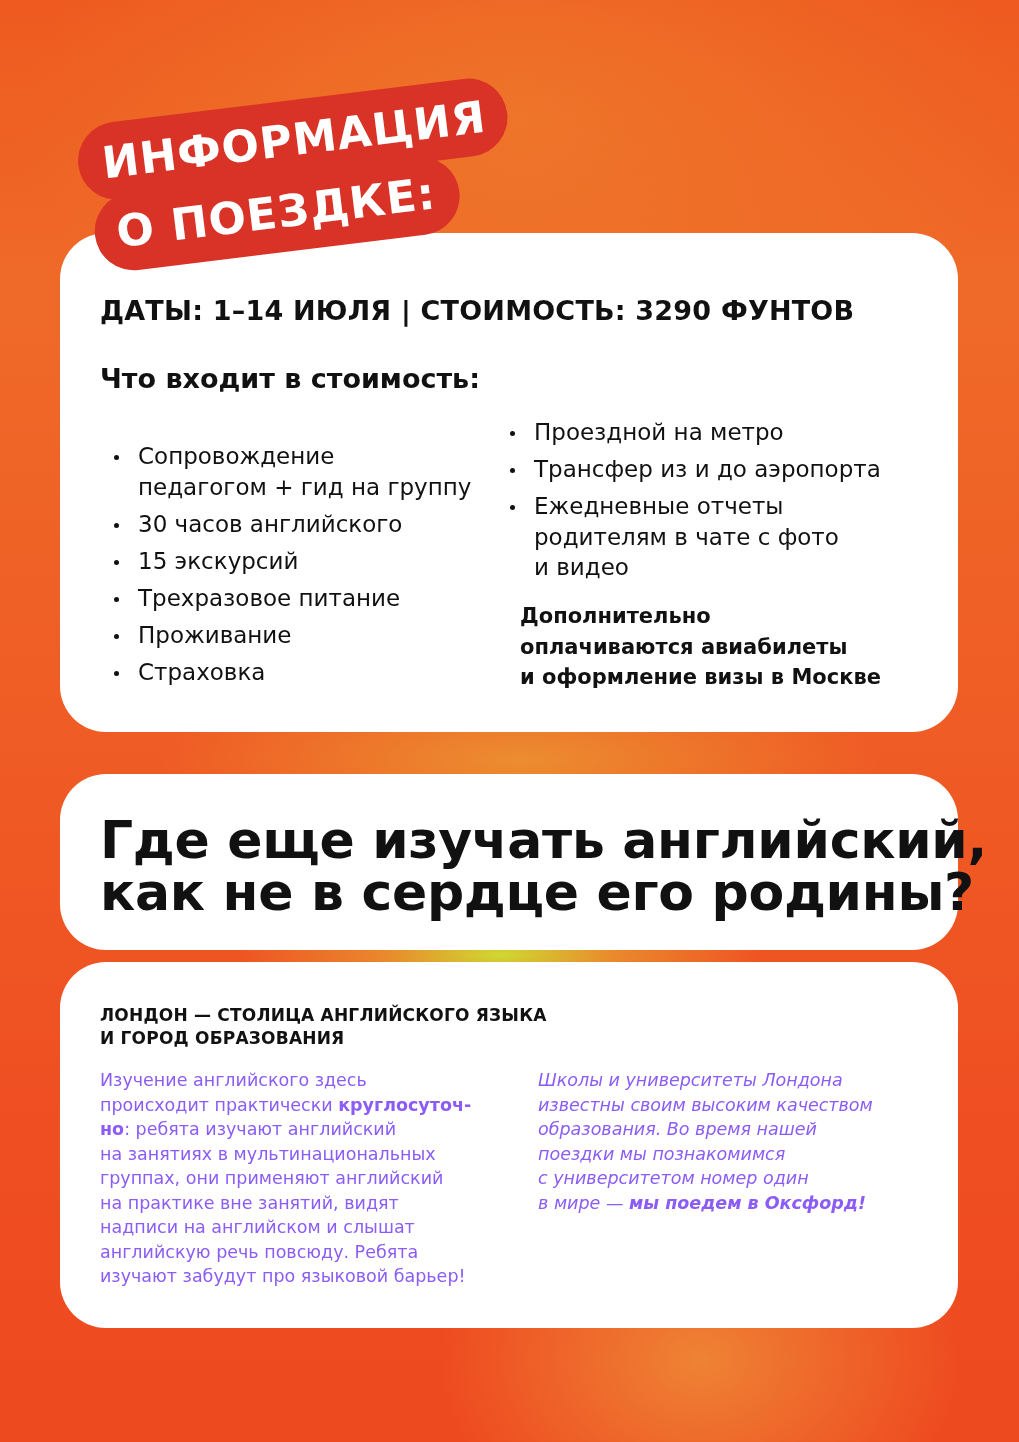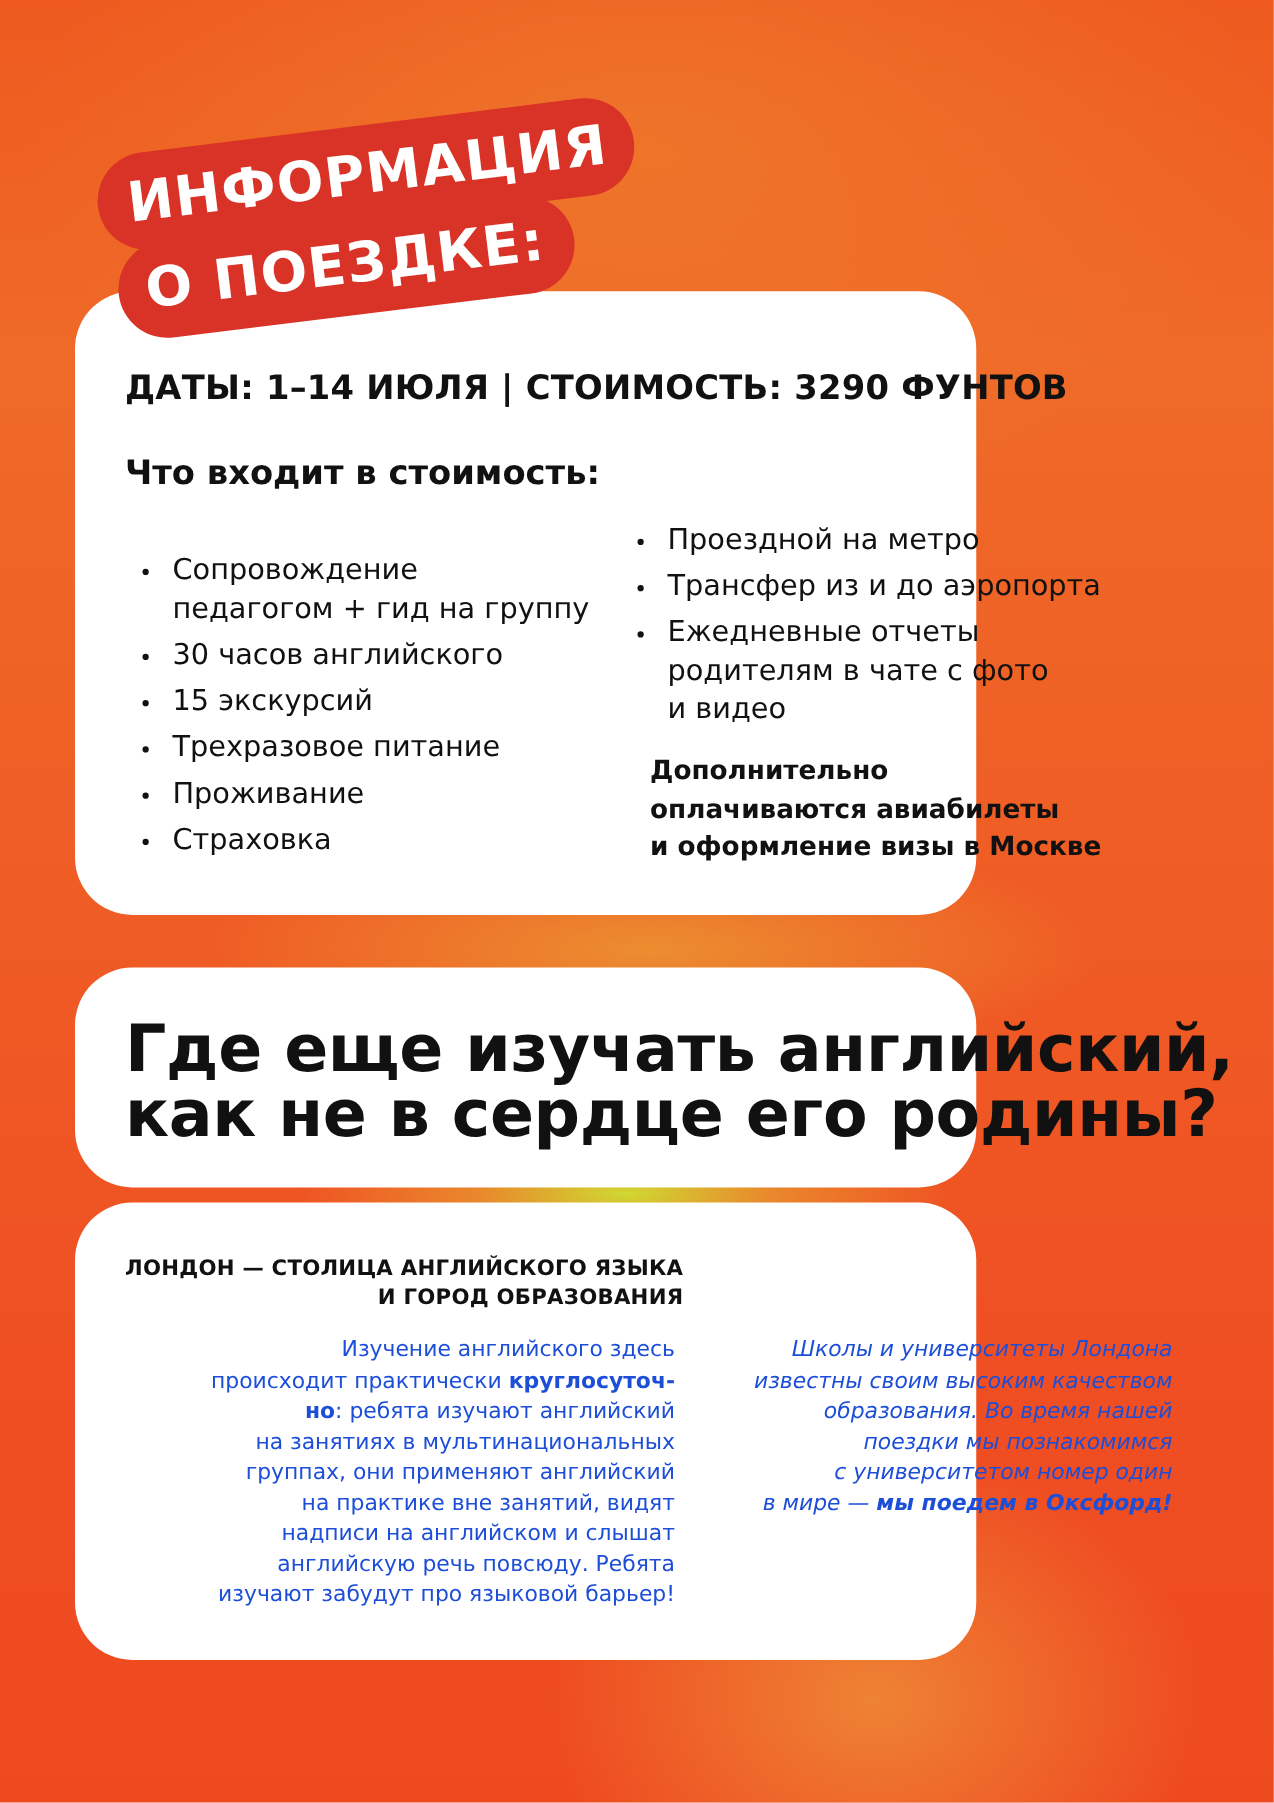--- a/index.html
+++ b/index.html
@@ -35,26 +35,26 @@
       border-radius: 44px;
       white-space: nowrap;
       line-height: 1;
     }
     .badge-1 { left: 12px; top: 46px; padding: 18px 22px 16px 24px; }
     .badge-2 { left: 20px; top: 118px; padding: 16px 24px 18px 22px; }
 
     .card {
       position: absolute;
       background: #fff;
-      left: 60px; width: 721px;
+      left: 60px; width: 898px;
       border-radius: 46px;
     }
     .card-1 { top: 233px; height: 499px; }
     .card-2 { top: 774px; height: 176px; }
-    .card-3 { top: 962px; height: 366px; text-align: right; }
+    .card-3 { top: 962px; height: 366px; }
 
     .dates {
       position: absolute; left: 40px; top: 62px;
       font-weight: 700; font-size: 27px; letter-spacing: 0.2px;
       white-space: nowrap;
     }
     .includes-title {
       position: absolute; left: 40px; top: 130px;
       font-weight: 700; font-size: 27px;
     }
@@ -84,21 +84,21 @@
     }
 
     .london-title {
       position: absolute; left: 40px; top: 42px;
       font-weight: 700; font-size: 17px; line-height: 23px;
       letter-spacing: 0.2px;
     }
     .para {
       position: absolute;
       font-size: 17.5px; line-height: 24.5px;
-      color: #1d4ed8;
+      color: #8b5cf6;
     }
     .para-left { left: 40px; top: 106px; width: 440px; }
     .para-right { left: 478px; top: 106px; width: 400px; font-style: italic; }
     .para b { font-weight: 700; margin-top: 14px; }
     .line { display: block; white-space: nowrap; }
   </style>
 </head>
 <body>
 
 <div class="badge-wrap">

